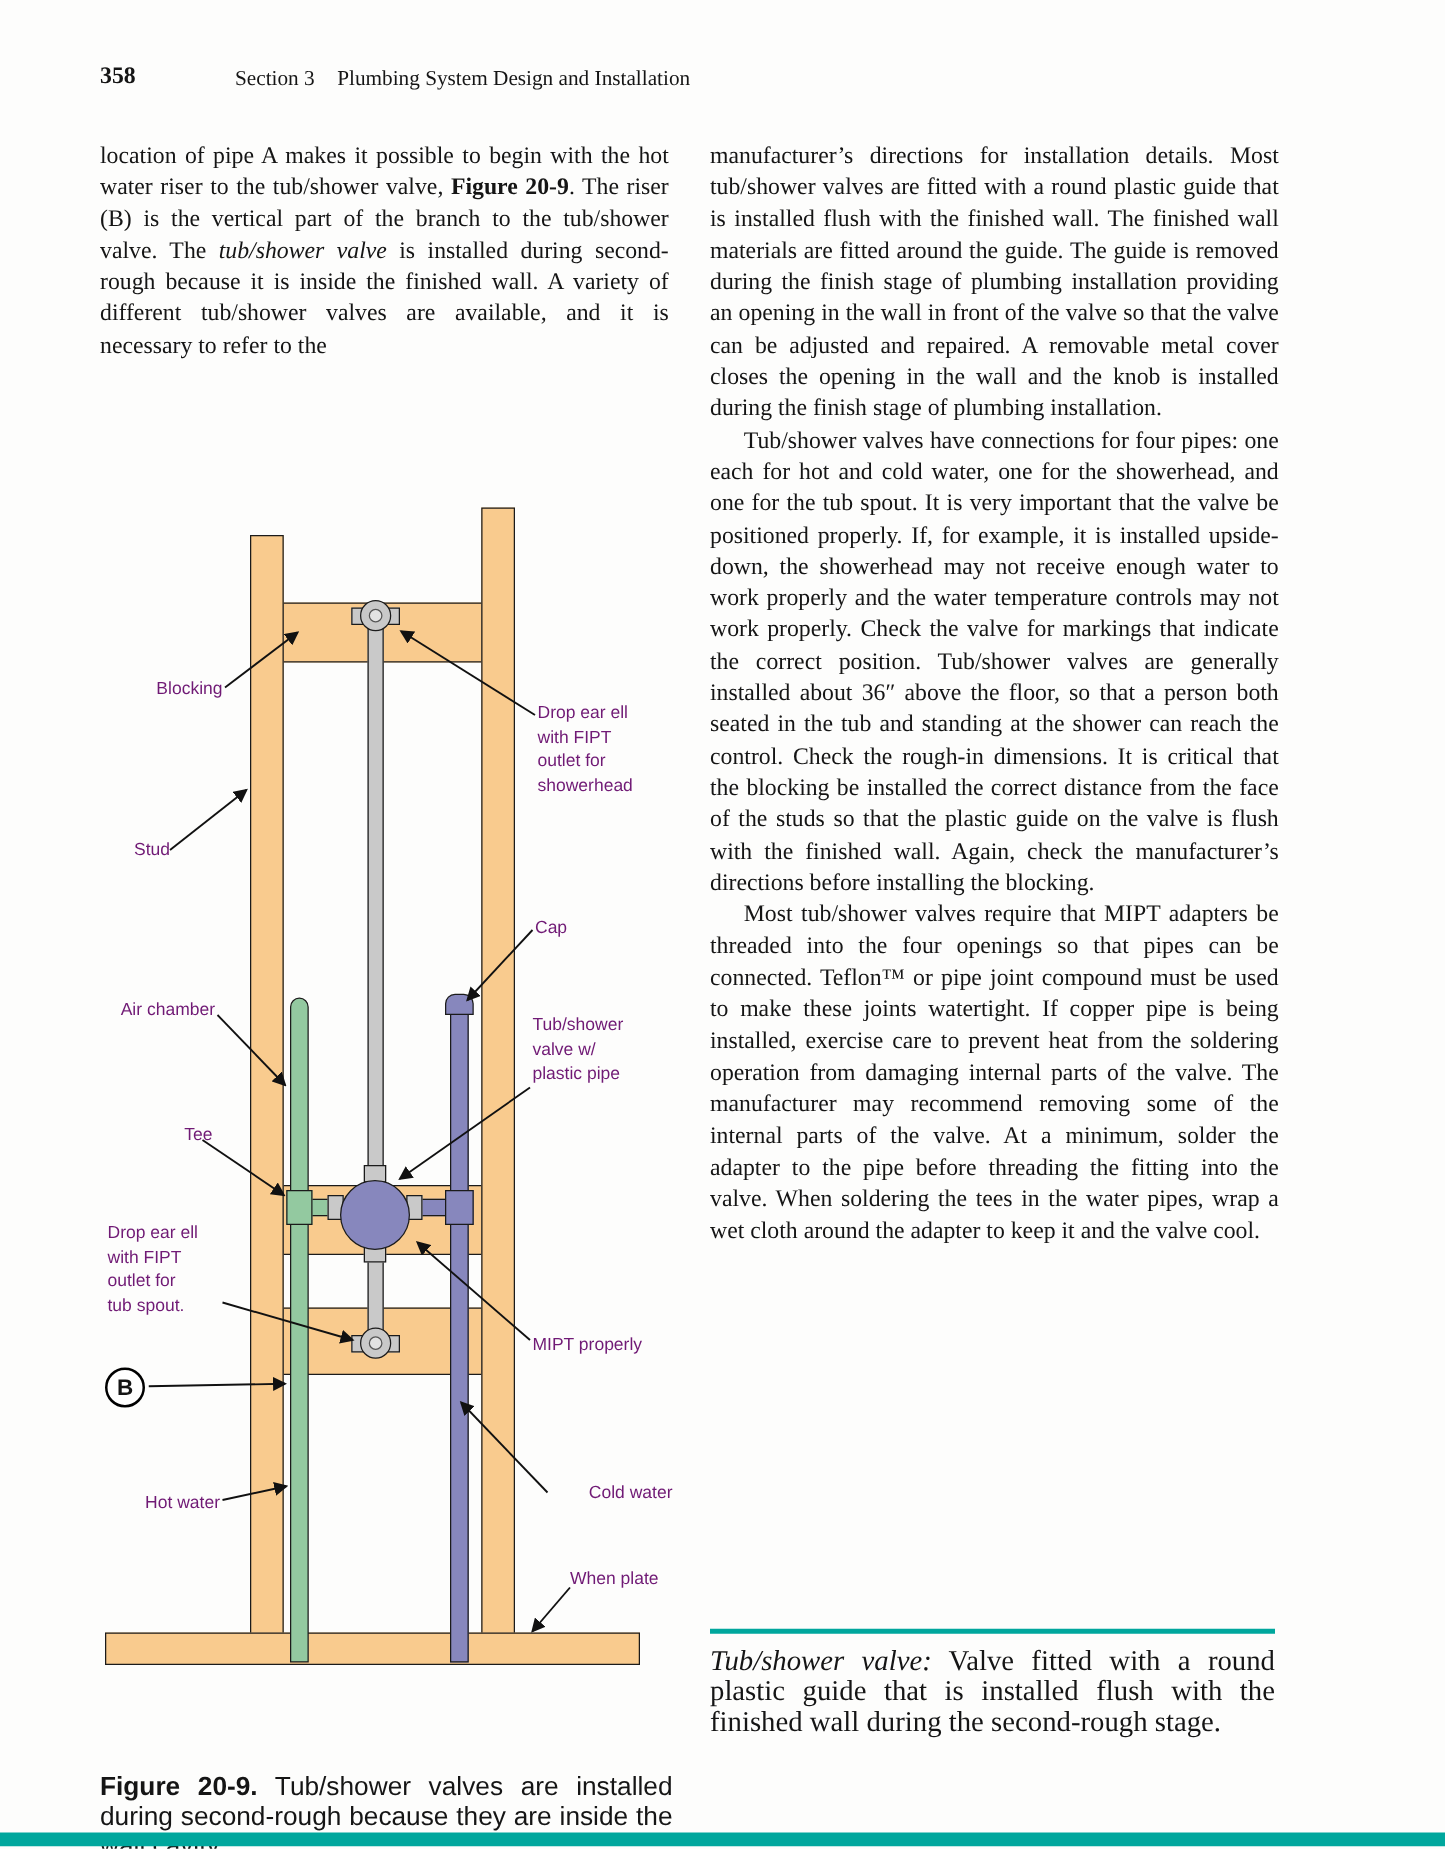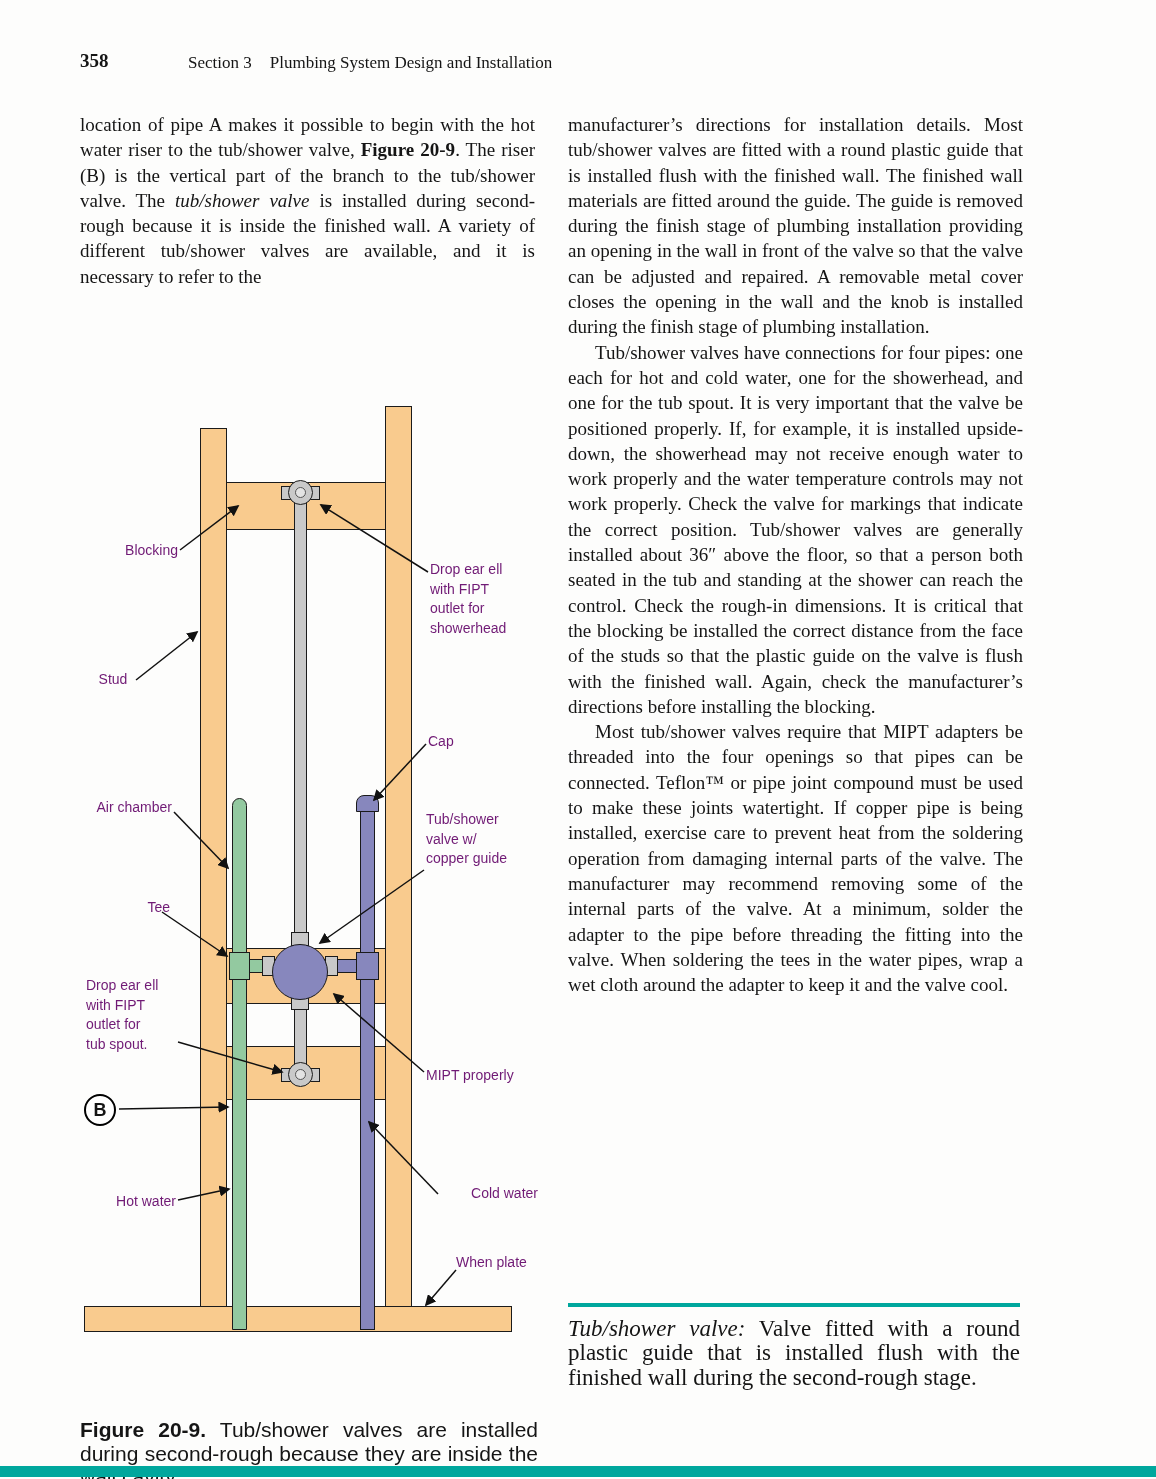--- a/index.html
+++ b/index.html
@@ -115,39 +115,39 @@
   <div class="pipe-gray" style="left:247px; top:556px; width:13px; height:20px;"></div>
 
   <div class="pipe-purple valve" style="left:194px; top:544px; width:56px; height:56px;"></div>
 
   <div class="pipe-gray" style="left:203px; top:668px; width:39px; height:14px;"></div>
   <div class="pipe-gray ell-circle" style="left:210px; top:662px; width:25px; height:25px;">
     <div class="ell-inner"></div>
   </div>
 
   <div class="fig-label t-right" style="left:22px; top:141px; width:78px;">Blocking</div>
-  <div class="fig-label t-right" style="left:12px; top:270px; width:46px;text-align:center;">Stud</div>
+  <div class="fig-label t-right" style="left:12px; top:270px; width:46px;">Stud</div>
   <div class="fig-label t-right" style="left:4px; top:398px; width:90px;">Air chamber</div>
   <div class="fig-label t-right" style="left:54px; top:498px; width:38px;">Tee</div>
   <div class="fig-label" style="left:8px; top:576px; width:96px;">Drop ear ell
 with FIPT
 outlet for
 tub spout.</div>
   <div class="b-circle" style="left:6px; top:694px;">
       <span>B</span>
     </div>
   <div class="fig-label t-right" style="left:26px; top:792px; width:72px;">Hot water</div>
   <div class="fig-label" style="left:352px; top:160px; width:110px;">Drop ear ell
 with FIPT
 outlet for
 showerhead</div>
   <div class="fig-label" style="left:350px; top:332px; width:60px;">Cap</div>
   <div class="fig-label" style="left:348px; top:410px; width:110px;">Tub/shower
 valve w/
-copper guide</div>
+plastic pipe</div>
   <div class="fig-label" style="left:348px; top:666px; width:120px;">MIPT properly</div>
   <div class="fig-label" style="left:370px; top:784px; width:90px;text-align:right;">Cold water</div>
   <div class="fig-label" style="left:378px; top:853px; width:90px;">When plate</div>
 
   <svg class="arrows" viewBox="0 0 460 948" xmlns="http://www.w3.org/2000/svg">
     <defs>
       <marker id="arr" viewBox="0 0 10 10" refX="8.5" refY="5" markerWidth="7.5" markerHeight="7.5" orient="auto-start-reverse">
         <path d="M0,0 L10,5 L0,10 z" fill="#111"></path>
       </marker>
     </defs>

